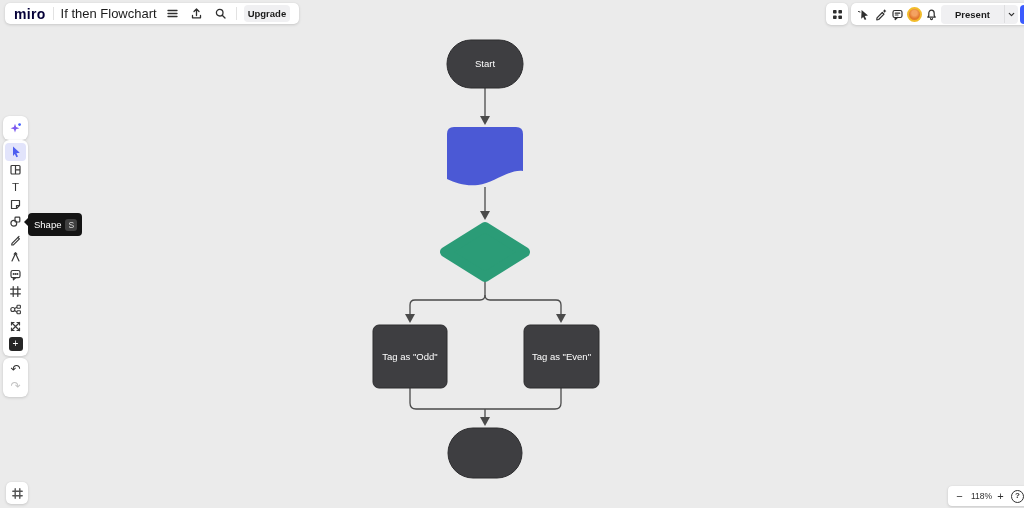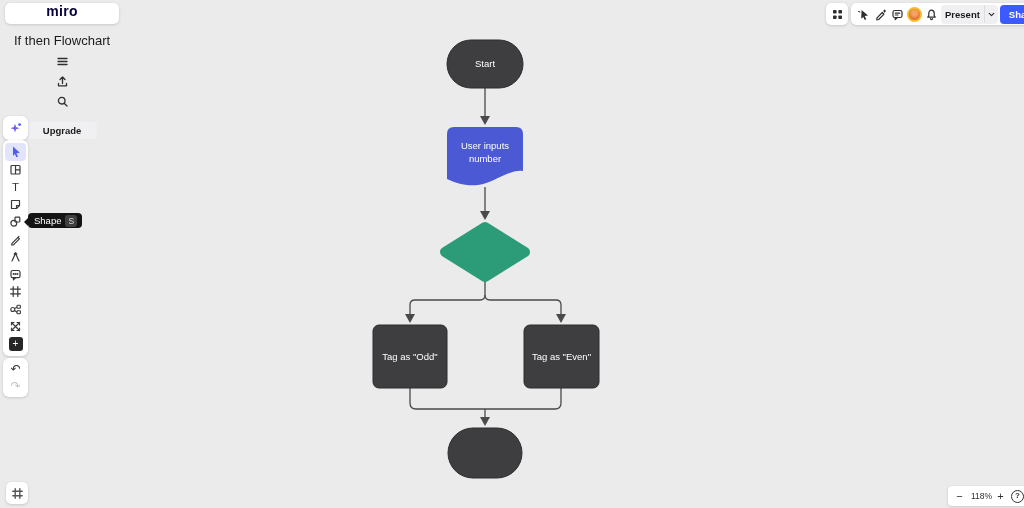--- a/index.html
+++ b/index.html
@@ -3,50 +3,50 @@
 <meta charset="utf-8">
 <style>
   * { margin:0; padding:0; box-sizing:border-box; }
   html,body { width:1024px; height:508px; overflow:hidden; }
   body { font-family:"Liberation Sans", sans-serif; background:#ebebeb; position:relative; }
 
   .card { position:absolute; background:#fff; border-radius:6px;
           box-shadow:0 1px 3px rgba(0,0,0,.14), 0 0 1px rgba(0,0,0,.1); }
 
   
-  .topbar-left { left:5px; top:3px; height:21px; display:flex; align-items:center; gap:7px; padding:0 9px; border-radius:5px;flex-direction:column; }
+  .topbar-left { left:5px; top:3px; height:21px; display:flex; align-items:center; gap:7px; padding:0 9px; border-radius:5px; }
   .logo { font-weight:700; font-size:14px; color:#050038; letter-spacing:.3px; cursor:pointer; }
   .vdiv { width:1px; height:13px; background:#e2e2e2; }
   .board-title { font-size:13px; color:#1b1b1b; cursor:pointer; white-space:nowrap; }
   .iconbtn { width:17px; height:17px; border:none; background:transparent; display:flex; align-items:center; justify-content:center; border-radius:4px; cursor:pointer; padding:0; }
-  .upgrade { border:none; background:#f0f0f2; border-radius:4px; font-size:9.5px; font-weight:700; color:#1b1b1b; padding:3px 16px; cursor:pointer; font-family:inherit; }
+  .upgrade { border:none; background:#f0f0f2; border-radius:4px; font-size:9.5px; font-weight:700; color:#1b1b1b; padding:3px 4px; cursor:pointer; font-family:inherit; }
 
   
   .apps-card { left:826px; top:3px; width:22px; height:22px; display:flex; align-items:center; justify-content:center; border-radius:5px; cursor:pointer; }
   .topbar-right { left:851px; top:3px; height:22px; display:flex; align-items:center; gap:2px; padding:0 5px; border-radius:5px; }
   .tr-icon { width:15px; height:16px; border:none; background:transparent; display:flex; align-items:center; justify-content:center; padding:0; cursor:pointer; }
   .avatar { width:15px; height:15px; border-radius:50%; background:radial-gradient(circle at 50% 38%, #f4a261 0 30%, #e2792f 60%); border:2px solid #f2bc2b; cursor:pointer; }
   .present { display:flex; align-items:center; background:#f0f0f2; border-radius:4px; overflow:hidden; cursor:pointer; }
-  .present-label { font-size:9.5px; font-weight:700; color:#1b1b1b; padding:4px 4px; }
+  .present-label { font-size:9.5px; font-weight:700; color:#1b1b1b; padding:4px 14px; }
   .present-chevron { width:14px; height:18px; display:flex; align-items:center; justify-content:center; border-left:1px solid #dedee0; }
   .share { border:none; background:#3b5bfe; color:#fff; font-size:9.5px; font-weight:700; border-radius:4px; padding:4px 9px; cursor:pointer; font-family:inherit; }
 
   
   .toolbar-ai { left:3px; top:116px; width:25px; height:24px; display:flex; align-items:center; justify-content:center; cursor:pointer; }
   .toolbar-main { left:3px; top:140px; width:25px; padding:3px 0; display:flex; flex-direction:column; align-items:center; }
   .toolbar-history { left:3px; top:358px; width:25px; padding:2px 0; display:flex; flex-direction:column; align-items:center; }
   .tool { width:21px; height:17.5px; display:flex; align-items:center; justify-content:center; border-radius:4px; cursor:pointer; background:transparent; border:none; padding:0; }
   .tool.active { background:#e2e4fb; }
   .text-glyph { font-size:11.5px; color:#333; font-weight:500; }
   .plus-dark { width:14px; height:14px; background:#262626; border-radius:3px; color:#fff; font-size:10px; line-height:13px; text-align:center; }
   .hist { font-size:12px; color:#2f2f2f; line-height:1; }
   .hist.dim { color:#c3c3c3; }
 
   
-  .tooltip { position:absolute; left:28px; top:213px; height:15px; background:#141414; border-radius:4px; display:flex; align-items:center; gap:4px; padding:0 5px 0 6px; z-index:5; }
+  .tooltip { position:absolute; left:28px; top:213px; height:23px; background:#141414; border-radius:4px; display:flex; align-items:center; gap:4px; padding:0 5px 0 6px; z-index:5; }
   .tooltip-arrow { position:absolute; left:-4px; top:5px; width:0; height:0; border-top:4px solid transparent; border-bottom:4px solid transparent; border-right:4px solid #141414; }
   .tooltip-label { color:#fff; font-size:9.5px; }
   .tooltip-key { background:#3f3f3f; color:#ddd; font-size:8.5px; border-radius:3px; padding:1px 3px; }
 
   
   .frames-card { left:6px; top:482px; width:22px; height:22px; display:flex; align-items:center; justify-content:center; border-radius:5px; cursor:pointer; }
   .zoombar { left:948px; top:486px; height:20px; display:flex; align-items:center; gap:1px; padding:0 4px; border-radius:4px; }
   .zoombtn { border:none; background:transparent; width:15px; height:16px; font-size:11px; color:#2f2f2f; cursor:pointer; padding:0; line-height:1; }
   .zoom-level { font-size:8.5px; color:#2f2f2f; width:24px; text-align:right; cursor:pointer; }
   .helpbtn { border:1.2px solid #2f2f2f; background:transparent; width:13px; height:13px; border-radius:50%; font-size:8px; font-weight:700; color:#2f2f2f; cursor:pointer; padding:0; line-height:1; margin-left:2px; }
@@ -79,21 +79,20 @@
     <g>
       <rect x="447" y="40" width="76" height="48" rx="24" fill="#3e3e41" stroke="#2c2c2e" stroke-width="1"></rect>
       <path d="M454 127 L516 127 Q523 127 523 134 L523 171 C509 169 494 183 478 185 C466 186.5 456 183 447 179 L447 134 Q447 127 454 127 Z" fill="#4b59d5"></path>
       <polygon points="485,227 525,252 485,277 445,252" fill="#2b9c77" stroke="#2b9c77" stroke-width="10" stroke-linejoin="round"></polygon>
       <rect x="373" y="325" width="74" height="63" rx="6" fill="#3e3e41" stroke="#2c2c2e" stroke-width="1"></rect>
       <rect x="524" y="325" width="75" height="63" rx="6" fill="#3e3e41" stroke="#2c2c2e" stroke-width="1"></rect>
       <rect x="448" y="428" width="74" height="50" rx="25" fill="#3e3e41" stroke="#2c2c2e" stroke-width="1"></rect>
     </g>
   </svg>
   <div class="node-label" style="left:447px;top:40px;width:76px;height:48px;">Start</div>
-  <div class="node-label" style="left:450px;top:128px;width:70px;height:48px;">User inputs number</div>
   <div class="node-label" style="left:375px;top:327px;width:70px;height:59px;">Tag as "Odd"</div>
   <div class="node-label" style="left:526px;top:327px;width:71px;height:59px;">Tag as "Even"</div>
 </div>
 
 <div class="card topbar-left">
   <span class="logo">miro</span>
   <span class="vdiv"></span>
   <span class="board-title">If then Flowchart</span>
   <button class="iconbtn">
     <svg width="13" height="13" viewBox="0 0 13 13" fill="none" stroke="#2f2f2f" stroke-width="1.3" stroke-linecap="round">

